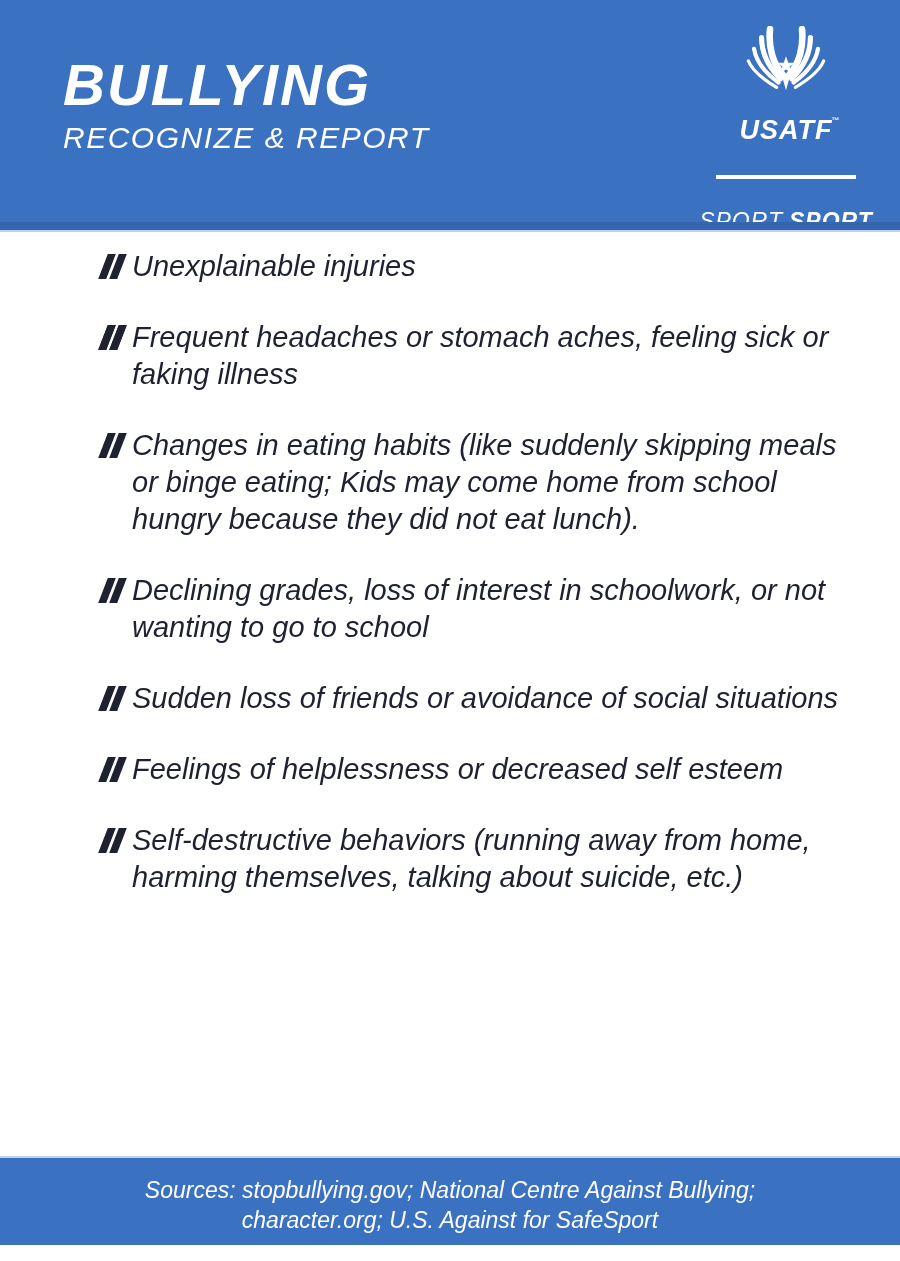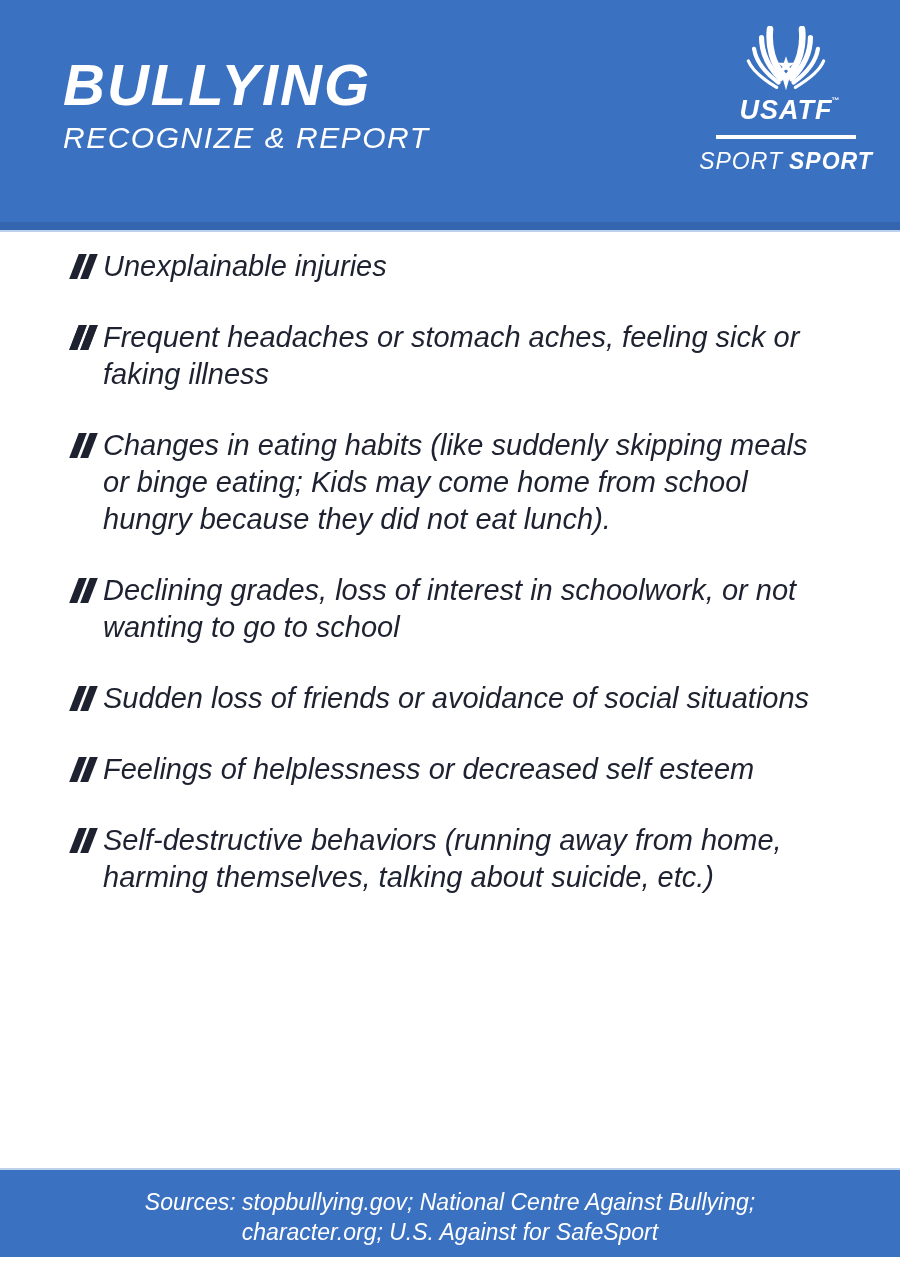--- a/index.html
+++ b/index.html
@@ -41,20 +41,21 @@
     font-size:30px;line-height:1.0;
     font-style:italic;font-weight:normal;
     letter-spacing:1.5px;
   }
 
   
   .logo{
     position:absolute;top:26px;right:43px;width:142px;
     display:flex;flex-direction:column;align-items:center;
     color:var(--white);
+    gap:20px;
   }
   .logo-wings{display:block;}
   .logo-org{
     margin-top:1px;
     font-size:27px;font-weight:bold;font-style:italic;
     letter-spacing:1px;line-height:1;
     position:relative;
   }
   .logo-org .tm{
     font-size:8px;font-style:normal;
@@ -67,22 +68,21 @@
     margin-top:11px;
     font-size:23px;font-style:italic;line-height:1;
     letter-spacing:1px;white-space:nowrap;
   }
   .logo-program .safe{font-weight:normal;}
   .logo-program .sport{font-weight:bold;margin-left:6px;}
 
   
   .content{
     position:absolute;top:188px;left:0;right:0;bottom:89px;
-    padding:60px 30px 0 63px;
-    margin-left:8px;
+    padding:60px 30px 0 100px;
   }
   .signs-list{list-style:none;}
   .sign-item{
     position:relative;
     padding-left:32px;
     margin-bottom:34px;
     font-size:29px;line-height:37px;
     font-style:italic;
     color:var(--ink);
   }
@@ -92,21 +92,21 @@
   .slashes i{
     position:absolute;top:0;width:8px;height:25px;
     background:var(--ink);
     transform:skewX(-21deg);
   }
   .slashes i:first-child{left:3px;}
   .slashes i:last-child{left:14px;}
 
   
   .footer{
-    position:absolute;left:0;right:0;bottom:4px;height:89px;
+    position:absolute;left:0;right:0;bottom:16px;height:89px;
     background:var(--blue);
     border-top:2px solid var(--hairline);
     color:var(--white);
     text-align:center;
     padding-top:17px;
     font-style:italic;
     font-size:23px;line-height:30px;
   }
 </style>
 </head>

